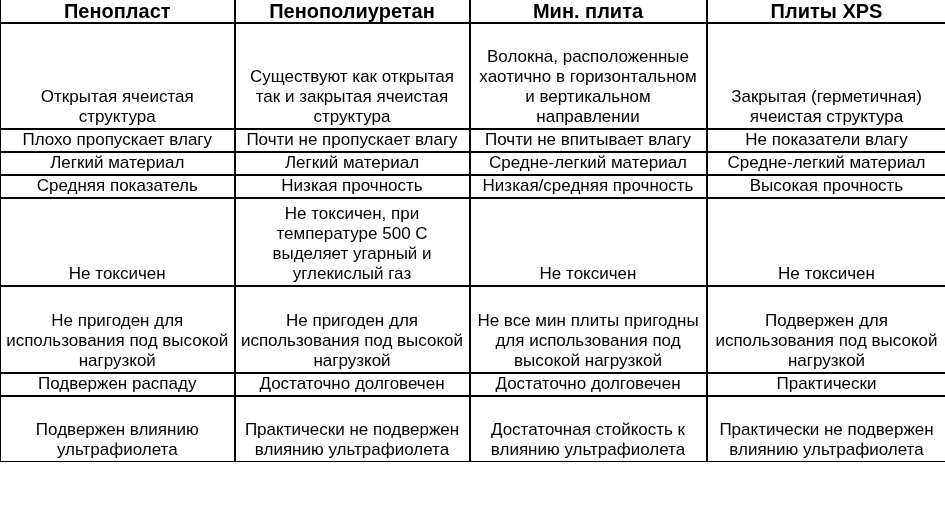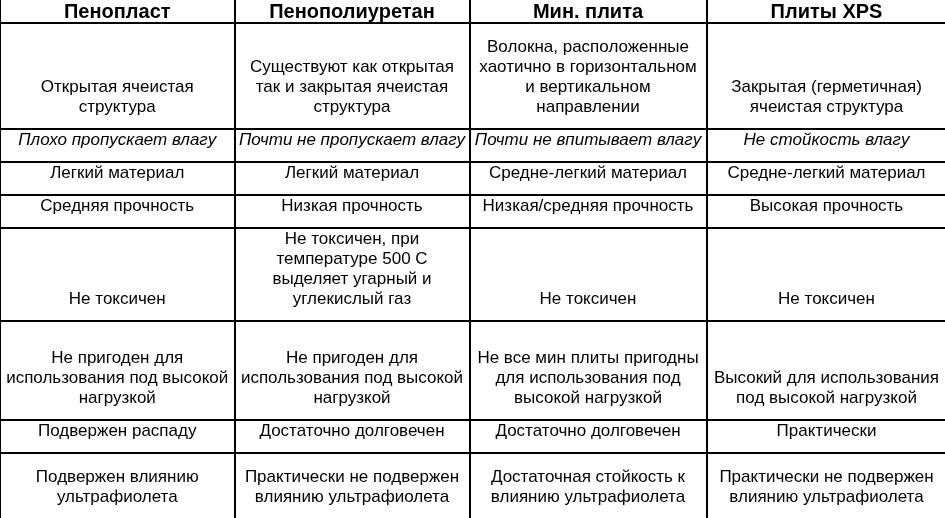--- a/index.html
+++ b/index.html
@@ -18,21 +18,21 @@
   table.cmp {
     border-collapse: collapse;
     table-layout: fixed;
     width: 945px;
   }
   table.cmp th,
   table.cmp td {
     border: 2px solid #000000;
     text-align: center;
     vertical-align: bottom;
-    padding: 0 2px 11px 2px;
+    padding: 0 2px 1px 2px;
     font-size: 17px;
     line-height: 20px;
     overflow: hidden;
     word-wrap: break-word;
   }
   table.cmp th {
     font-size: 20px;
     font-weight: bold;
     vertical-align: middle;
     border-top: none;
@@ -47,26 +47,26 @@
   table.cmp th:last-child,
   table.cmp td:last-child {
     border-right: none;
   }
   table.cmp tr:last-child td {
     border-bottom: 1px solid #000000;
   }
   
   tr.rh-head { height: 23px; }
   tr.rh-0 { height: 106px; }
-  tr.rh-1 { height: 22px; font-style: italic; }
+  tr.rh-1 { height: 22px; }
   tr.rh-2 { height: 22px; }
   tr.rh-3 { height: 23px; }
   tr.rh-4 { height: 63px; }
   tr.rh-5 { height: 88px; }
-  tr.rh-6 { height: 99px; }
+  tr.rh-6 { height: 87px; }
   tr.rh-7 { height: 19px; }
   tr.rh-8 { height: 65px; }
 </style>
 </head>
 <body>
 
 <div class="page">
   <table class="cmp">
     <colgroup>
       <col style="width:234px">
@@ -86,45 +86,45 @@
       <tr class="rh-0">
         <td>Открытая ячеистая структура</td>
         <td>Существуют как открытая так и закрытая ячеистая структура</td>
         <td>Волокна, расположенные хаотично в горизонтальном и вертикальном направлении</td>
         <td>Закрытая (герметичная) ячеистая структура</td>
       </tr>
       <tr class="rh-1">
         <td>Плохо пропускает влагу</td>
         <td>Почти не пропускает влагу</td>
         <td>Почти не впитывает влагу</td>
-        <td>Не стойкость влагу</td>
+        <td>Не показатели влагу</td>
       </tr>
       <tr class="rh-2">
         <td>Легкий материал</td>
         <td>Легкий материал</td>
         <td>Средне-легкий материал</td>
         <td>Средне-легкий материал</td>
       </tr>
       <tr class="rh-3">
-        <td>Средняя прочность</td>
+        <td>Средняя показатель</td>
         <td>Низкая прочность</td>
         <td>Низкая/средняя прочность</td>
         <td>Высокая прочность</td>
       </tr>
       <tr class="rh-5">
         <td>Не токсичен</td>
         <td>Не токсичен, при температуре 500 С выделяет угарный и углекислый газ</td>
         <td>Не токсичен</td>
         <td>Не токсичен</td>
       </tr>
       <tr class="rh-6">
         <td>Не пригоден для использования под высокой нагрузкой</td>
         <td>Не пригоден для использования под высокой нагрузкой</td>
         <td>Не все мин плиты пригодны для использования под высокой нагрузкой</td>
-        <td>Высокий для использования под высокой нагрузкой</td>
+        <td>Подвержен для использования под высокой нагрузкой</td>
       </tr>
       <tr class="rh-7">
         <td>Подвержен распаду</td>
         <td>Достаточно долговечен</td>
         <td>Достаточно долговечен</td>
         <td>Практически</td>
       </tr>
       <tr class="rh-8">
         <td>Подвержен влиянию ультрафиолета</td>
         <td>Практически не подвержен влиянию ультрафиолета</td>

